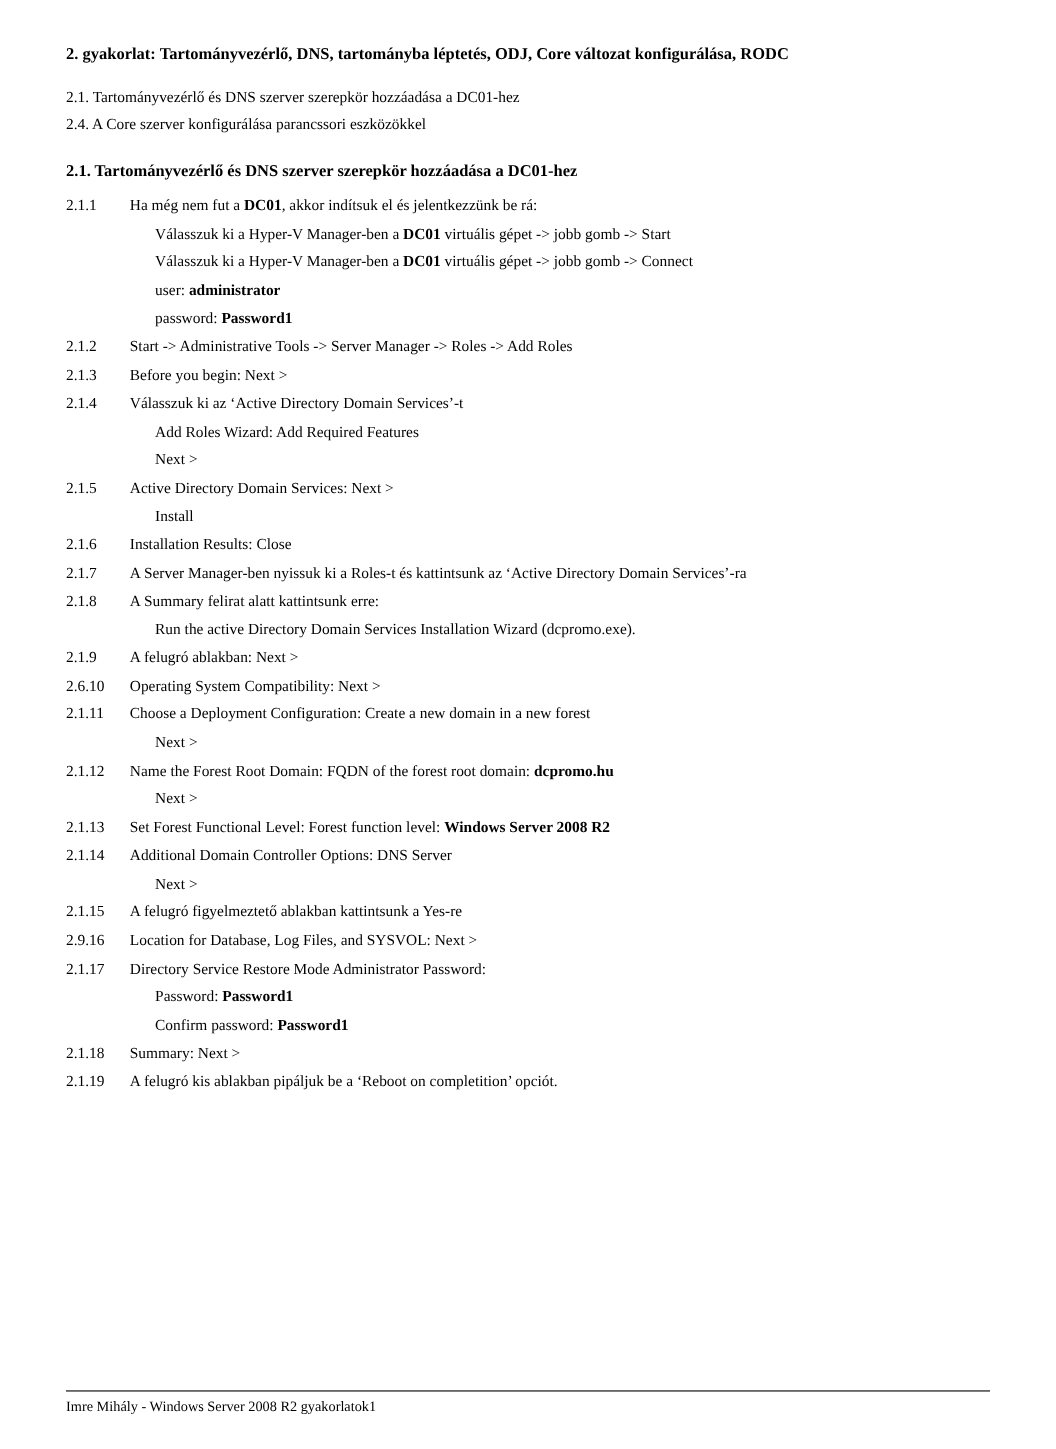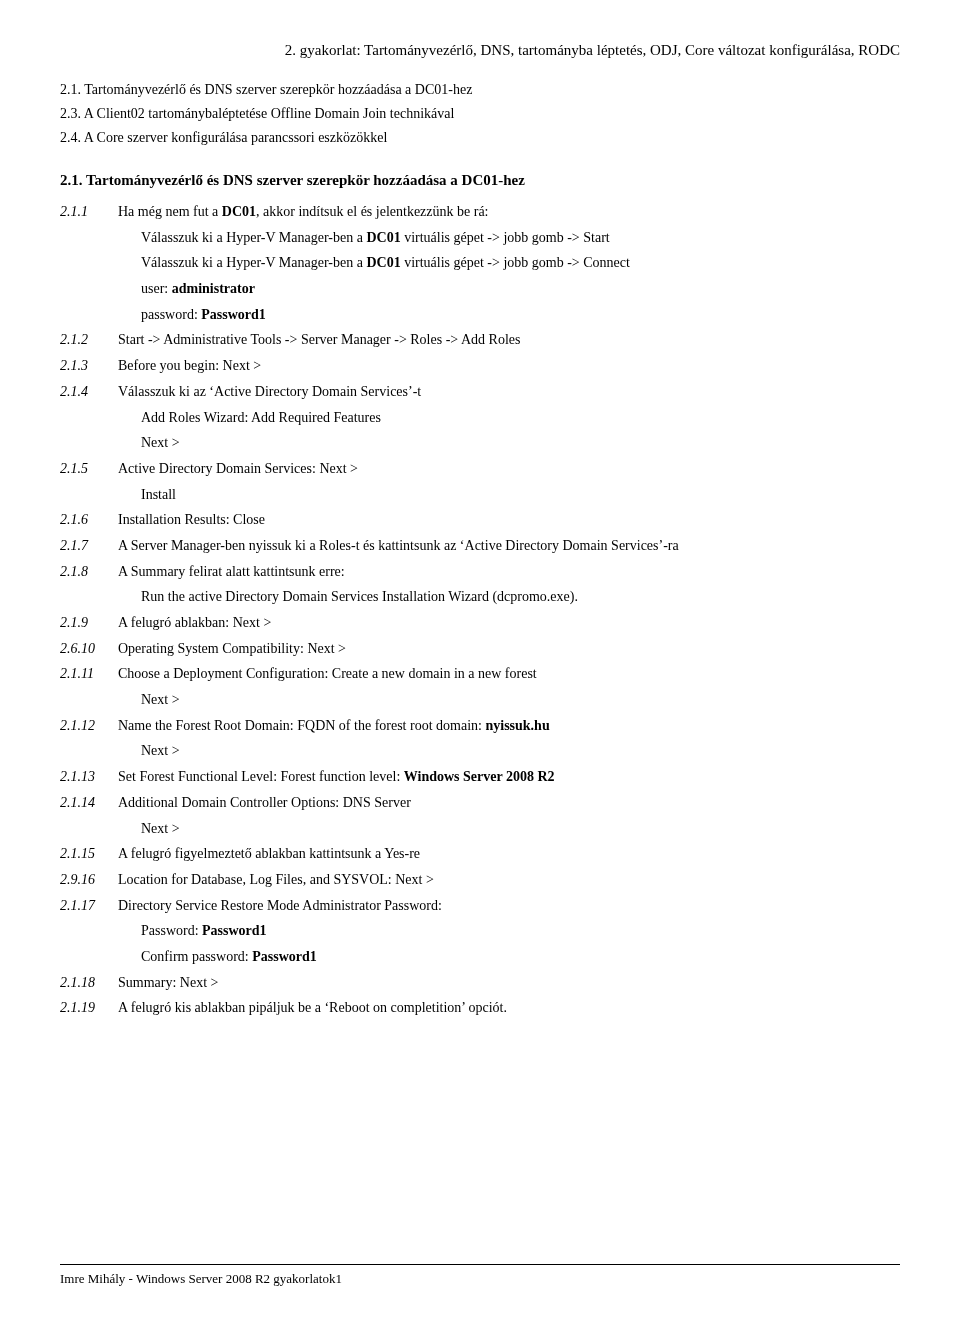--- a/index.html
+++ b/index.html
@@ -8,22 +8,22 @@
       font-size: 14px;
       color: #000;
       background: #fff;
       width: 960px;
       min-height: 1317px;
       padding: 40px 60px 60px 60px;
       position: relative;
     }
     h1.main-title {
       font-size: 15px;
-      font-weight: normal;
-      text-align: right;
+      font-weight: bold;
+      text-align: left;
       margin-bottom: 18px;
       line-height: 1.4;
     }
     .toc {
       margin-bottom: 22px;
     }
     .toc-item {
       font-size: 14px;
       margin-bottom: 3px;
       line-height: 1.5;
@@ -37,21 +37,20 @@
     }
     .entry {
       display: flex;
       margin-bottom: 4px;
       line-height: 1.55;
     }
     .entry-num {
       min-width: 58px;
       flex-shrink: 0;
       font-size: 14px;
-      font-style: italic;
     }
     .entry-content {
       font-size: 14px;
       flex: 1;
     }
     .entry-content b {
       font-weight: bold;
     }
     .indent-block {
       margin-left: 81px;
@@ -77,23 +76,20 @@
 </head>
 <body>
 
 <h1 class="main-title">2. gyakorlat: Tartományvezérlő, DNS, tartományba léptetés, ODJ, Core változat konfigurálása, RODC</h1>
 
 <div class="toc">
   <div class="toc-item">
     <span>2.1.</span> <span>Tartományvezérlő és DNS szerver szerepkör hozzáadása a DC01-hez</span>
   </div>
   <div class="toc-item">
-    <span>2.3.</span> <span>A Client02 tartománybaléptetése Offline Domain Join technikával</span>
-  </div>
-  <div class="toc-item">
     <span>2.4.</span> <span>A Core szerver konfigurálása parancssori eszközökkel</span>
   </div>
 </div>
 
 <div class="section-title">2.1. Tartományvezérlő és DNS szerver szerepkör hozzáadása a DC01-hez</div>
 
 <div class="entry">
   <span class="entry-num">2.1.1</span>
   <span class="entry-content">Ha még nem fut a <b>DC01</b>, akkor indítsuk el és jelentkezzünk be rá:</span>
 </div>
@@ -152,21 +148,21 @@
 </div>
 
 <div class="entry">
   <span class="entry-num">2.1.11</span>
   <span class="entry-content">Choose a Deployment Configuration: Create a new domain in a new forest</span>
 </div>
 <div class="indent-block">Next &gt;</div>
 
 <div class="entry">
   <span class="entry-num">2.1.12</span>
-  <span class="entry-content">Name the Forest Root Domain: FQDN of the forest root domain: <b>nyissuk.hu</b></span>
+  <span class="entry-content">Name the Forest Root Domain: FQDN of the forest root domain: <b>dcpromo.hu</b></span>
 </div>
 <div class="indent-block">Next &gt;</div>
 
 <div class="entry">
   <span class="entry-num">2.1.13</span>
   <span class="entry-content">Set Forest Functional Level: Forest function level: <b>Windows Server 2008 R2</b></span>
 </div>
 
 <div class="entry">
   <span class="entry-num">2.1.14</span>

